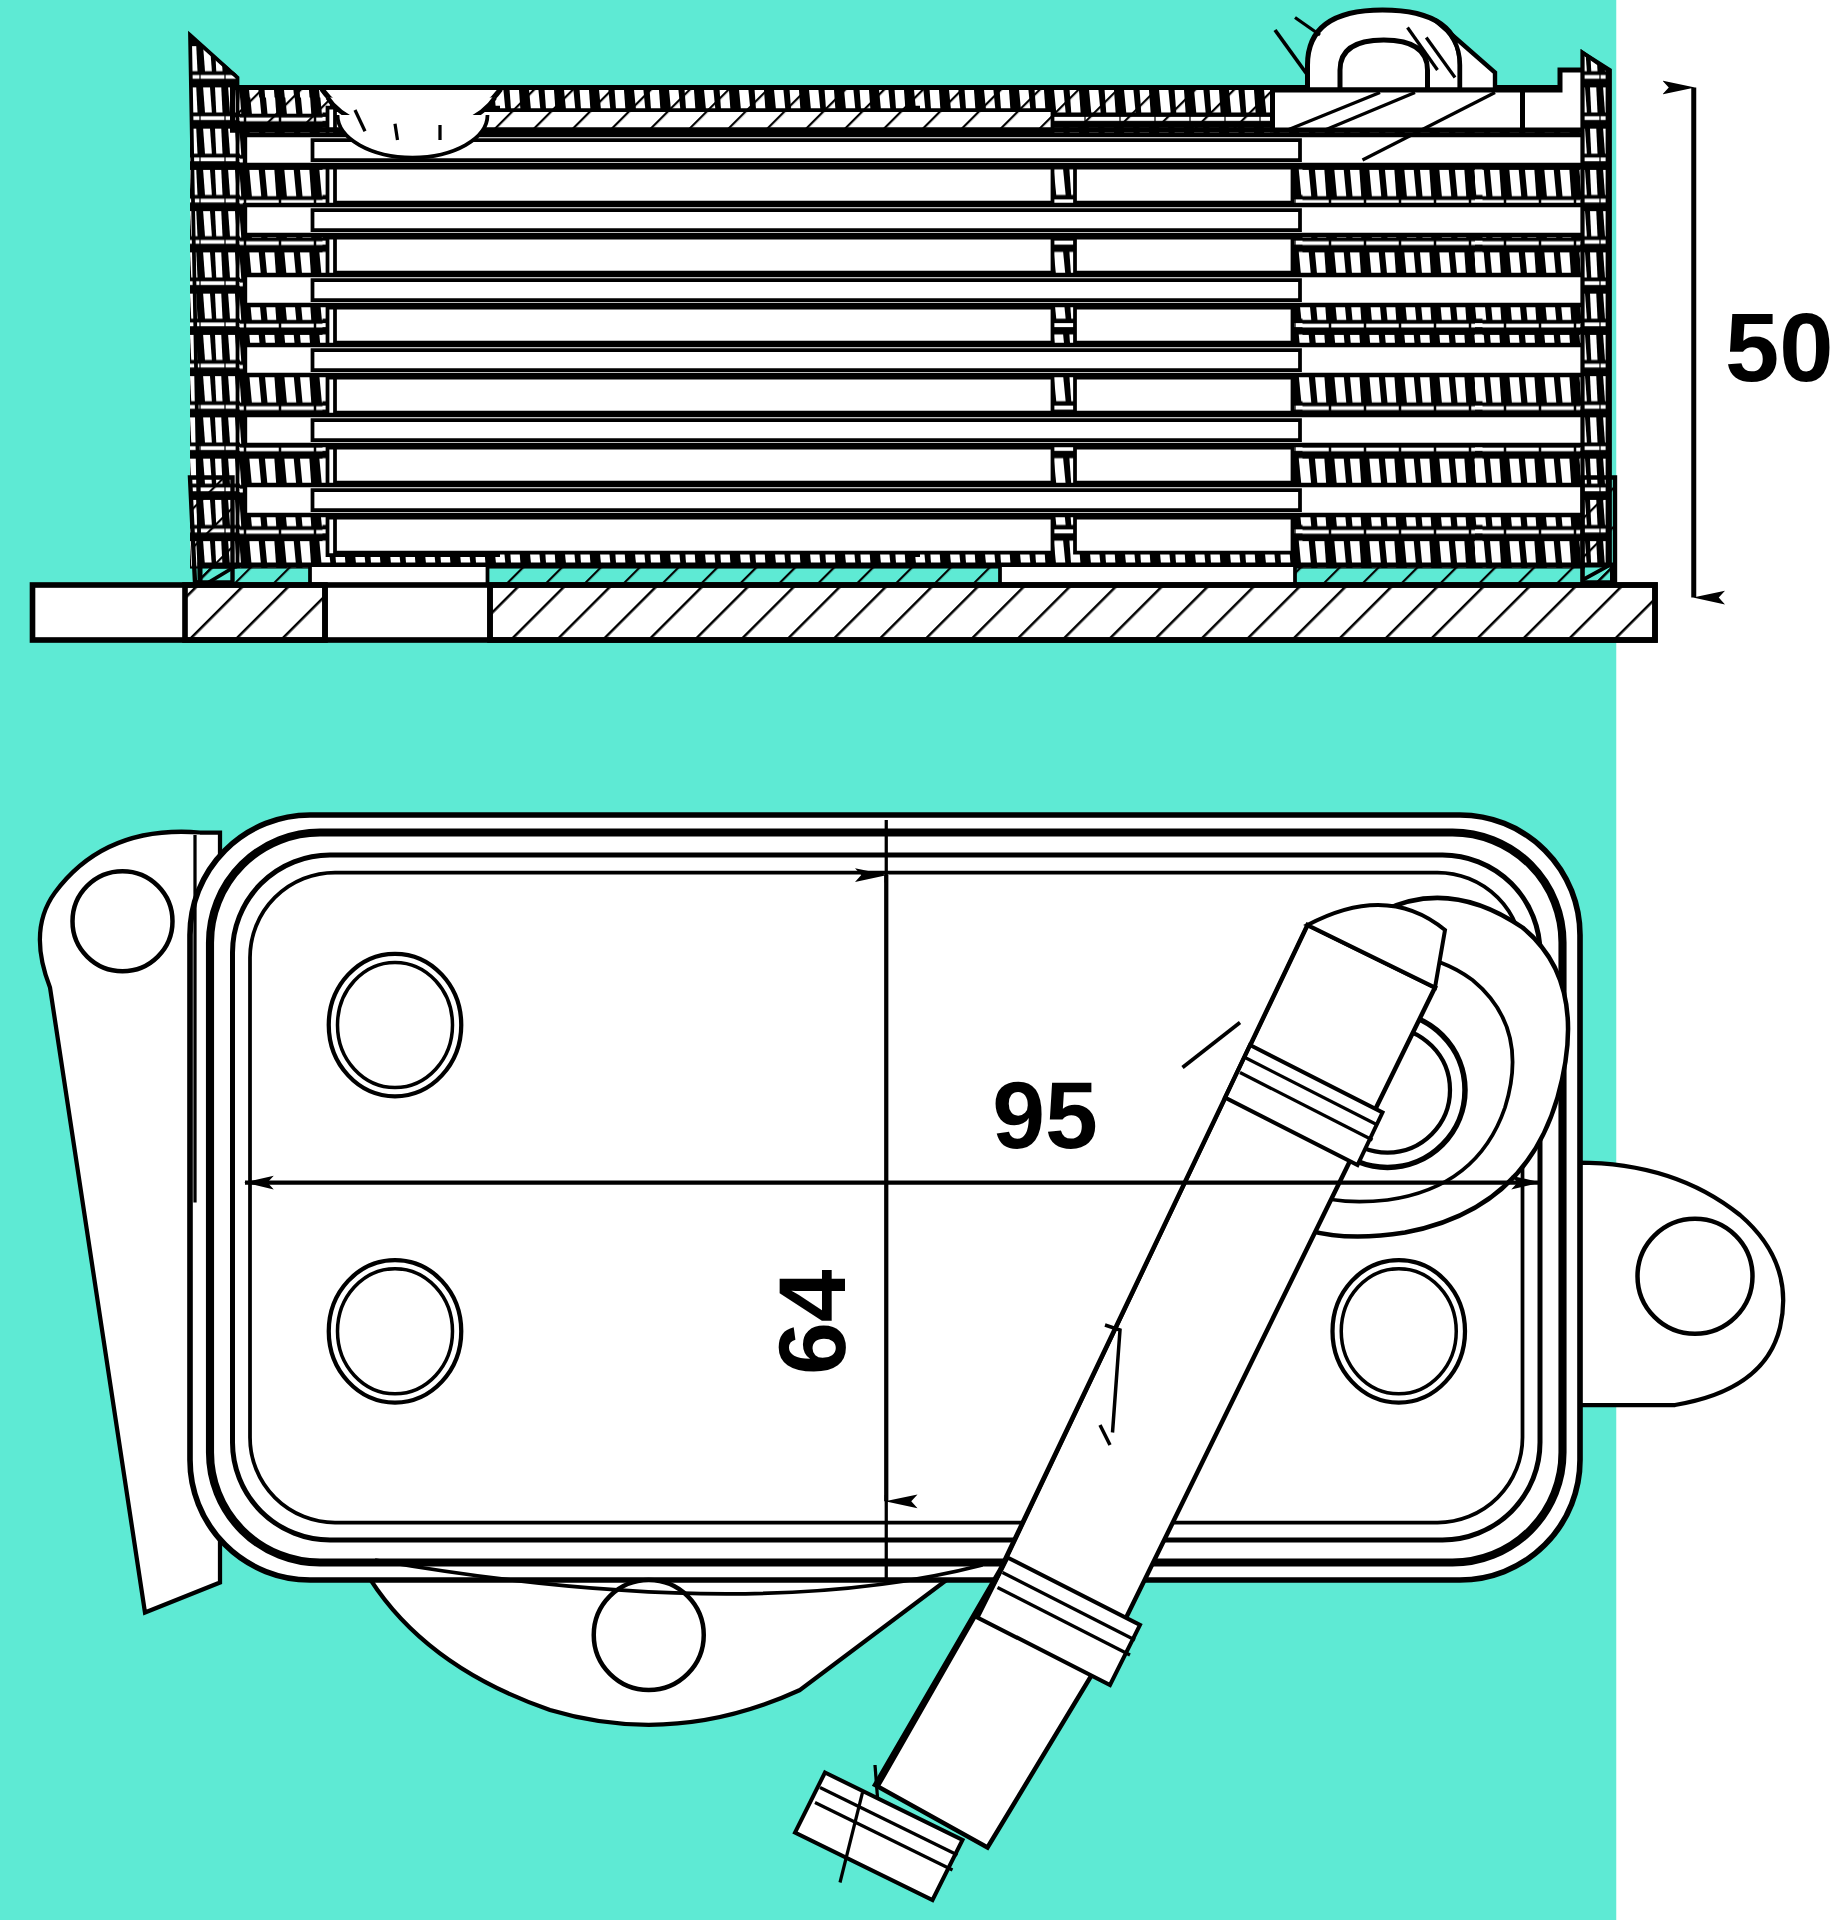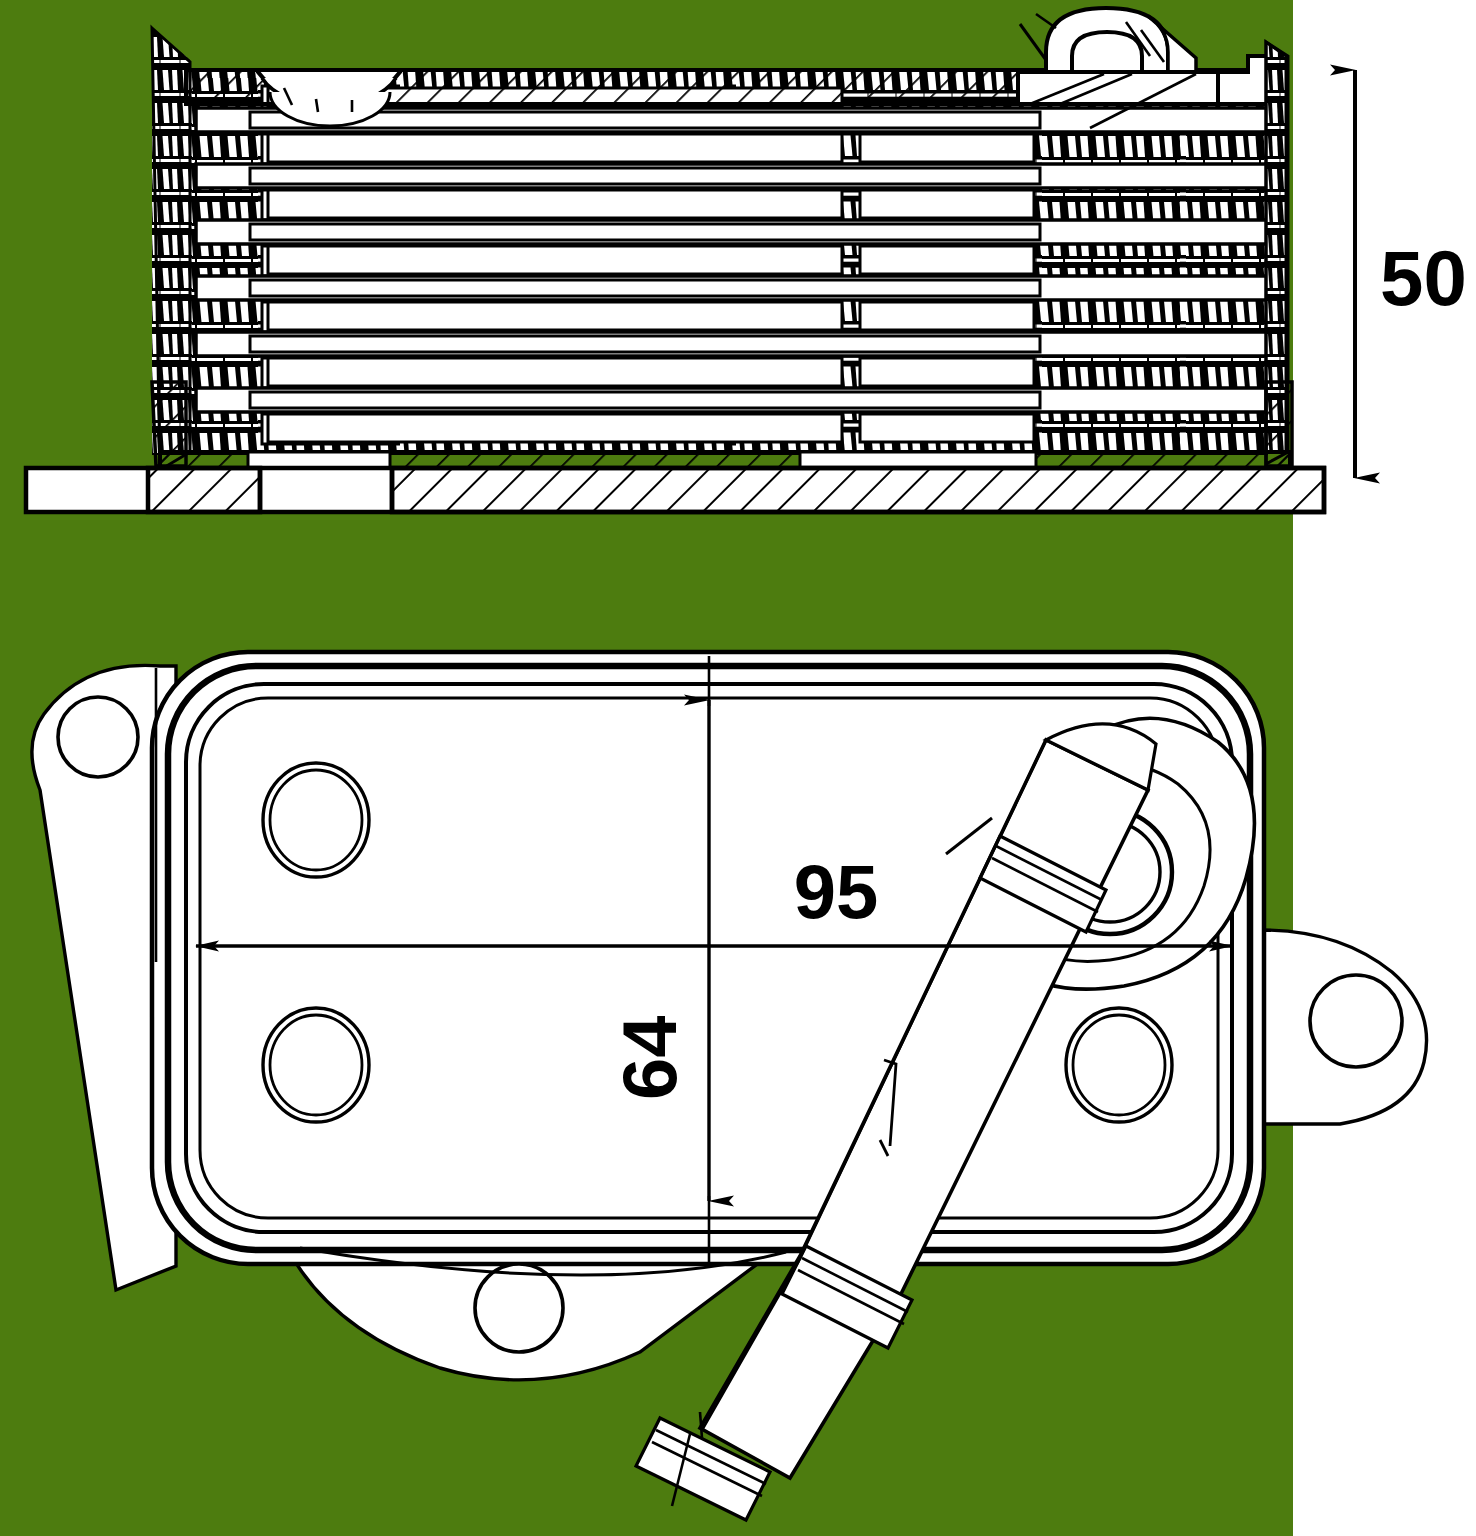--- a/index.html
+++ b/index.html
@@ -10,21 +10,21 @@
   body {
     width: 1476px;
     height: 1536px;
     font-family: "Liberation Sans", sans-serif;
     overflow: hidden;
   }
   #drawing-root {
     position: relative;
     width: 1293px;
     height: 1536px;
-    background: #4d7c0f;
+    background: #5eead4;
   }
   svg.cad {
     position: absolute;
     top: 0;
     left: 0;
     width: 1476px;
     height: 1536px;
     display: block;
   }
   .dim-text {

